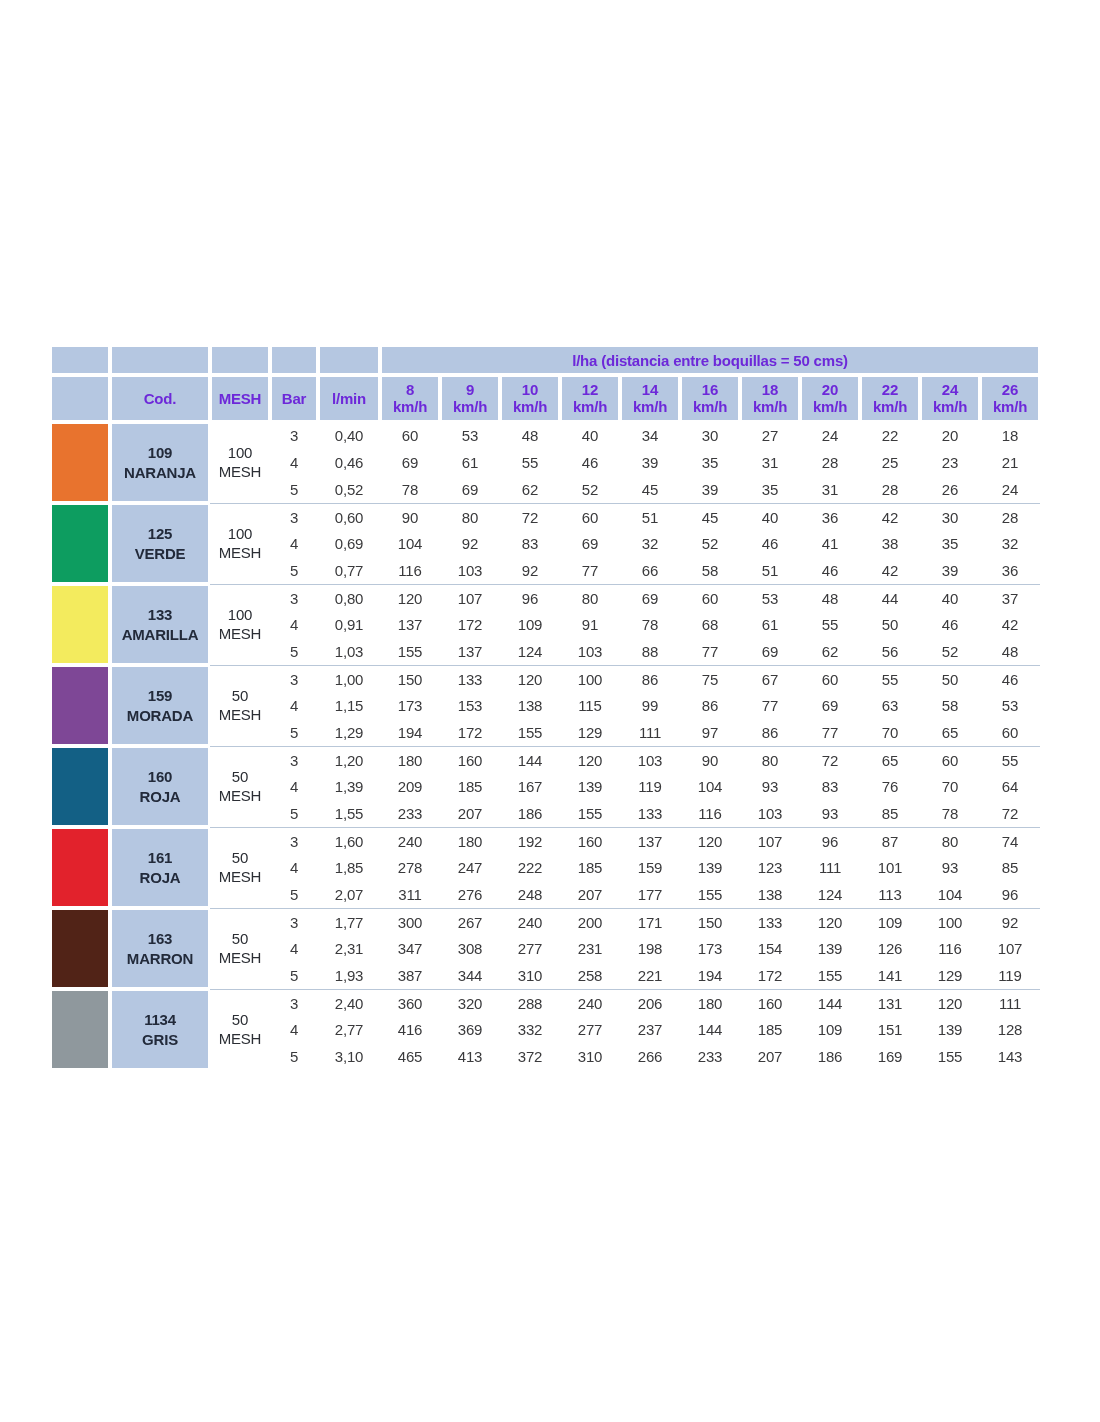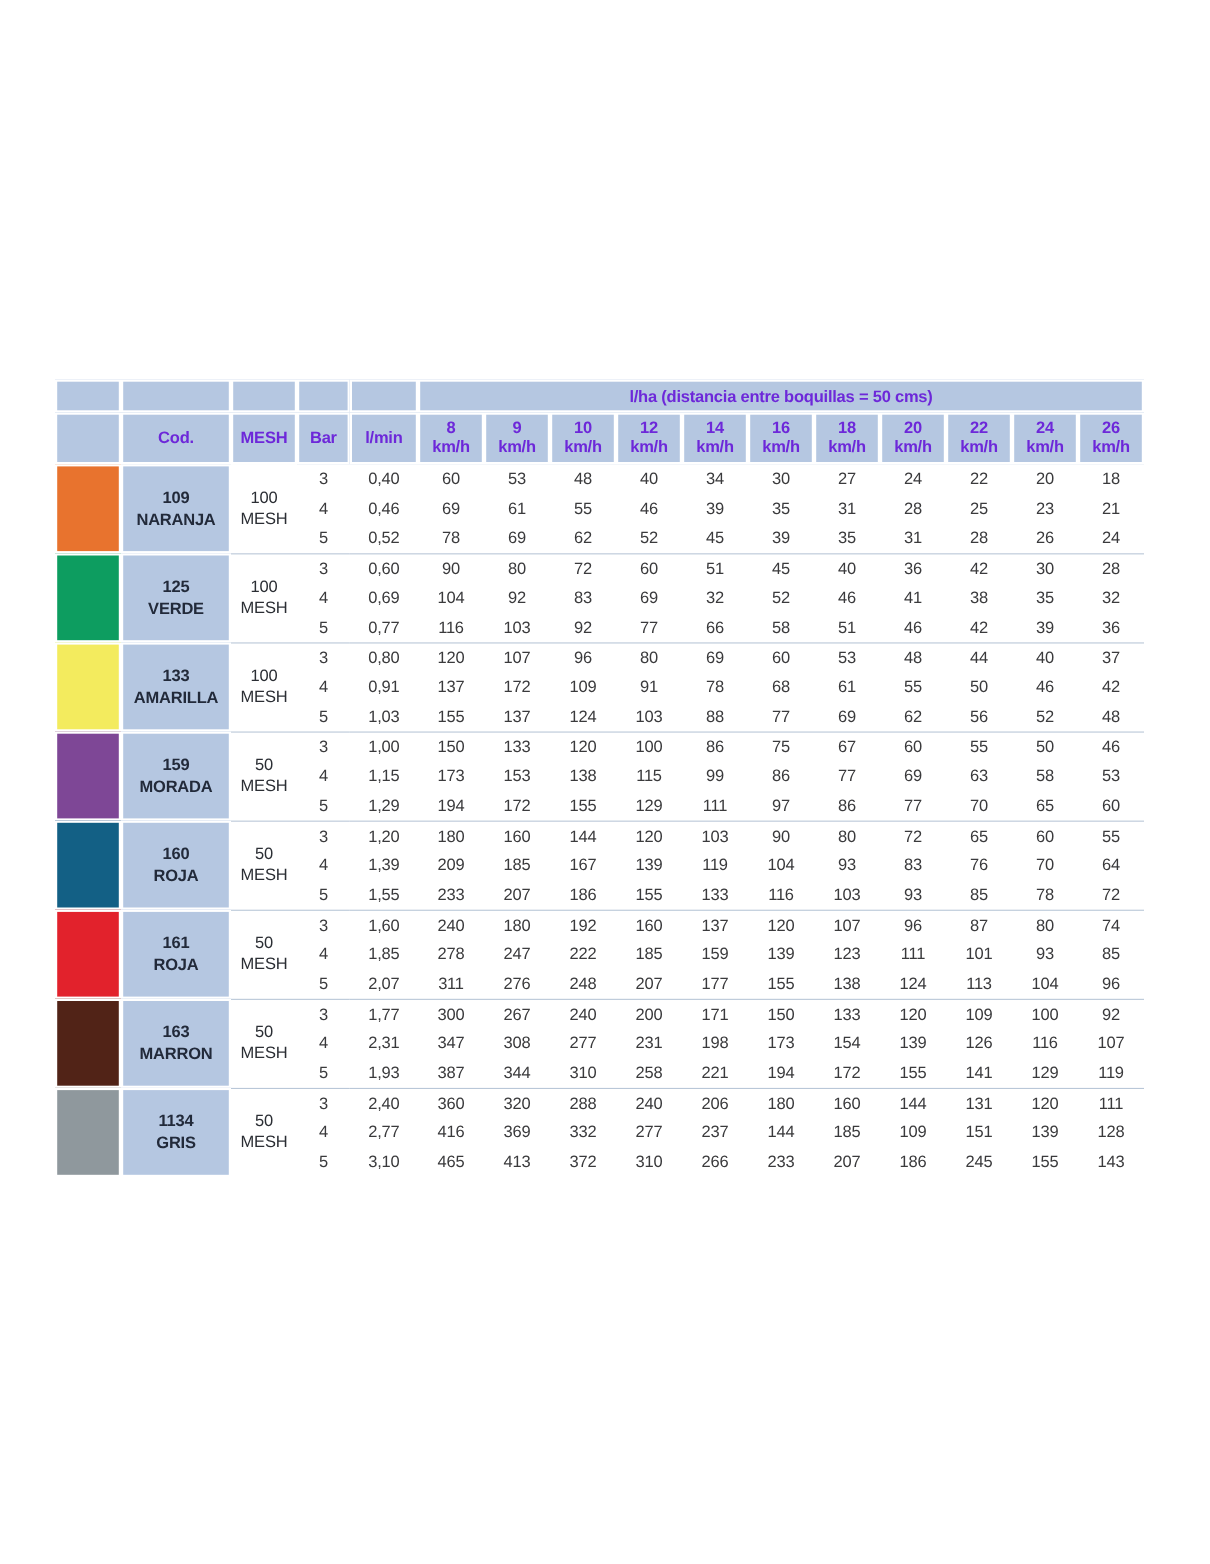--- a/index.html
+++ b/index.html
@@ -575,19 +575,19 @@
           <td class="num">5</td>
           <td class="num">3,10</td>
           <td class="num">465</td>
           <td class="num">413</td>
           <td class="num">372</td>
           <td class="num">310</td>
           <td class="num">266</td>
           <td class="num">233</td>
           <td class="num">207</td>
           <td class="num">186</td>
-          <td class="num">245</td>
+          <td class="num">169</td>
           <td class="num">155</td>
           <td class="num">143</td>
         </tr>
       </tbody>
   </table>
 </div>
 
 </body></html>

